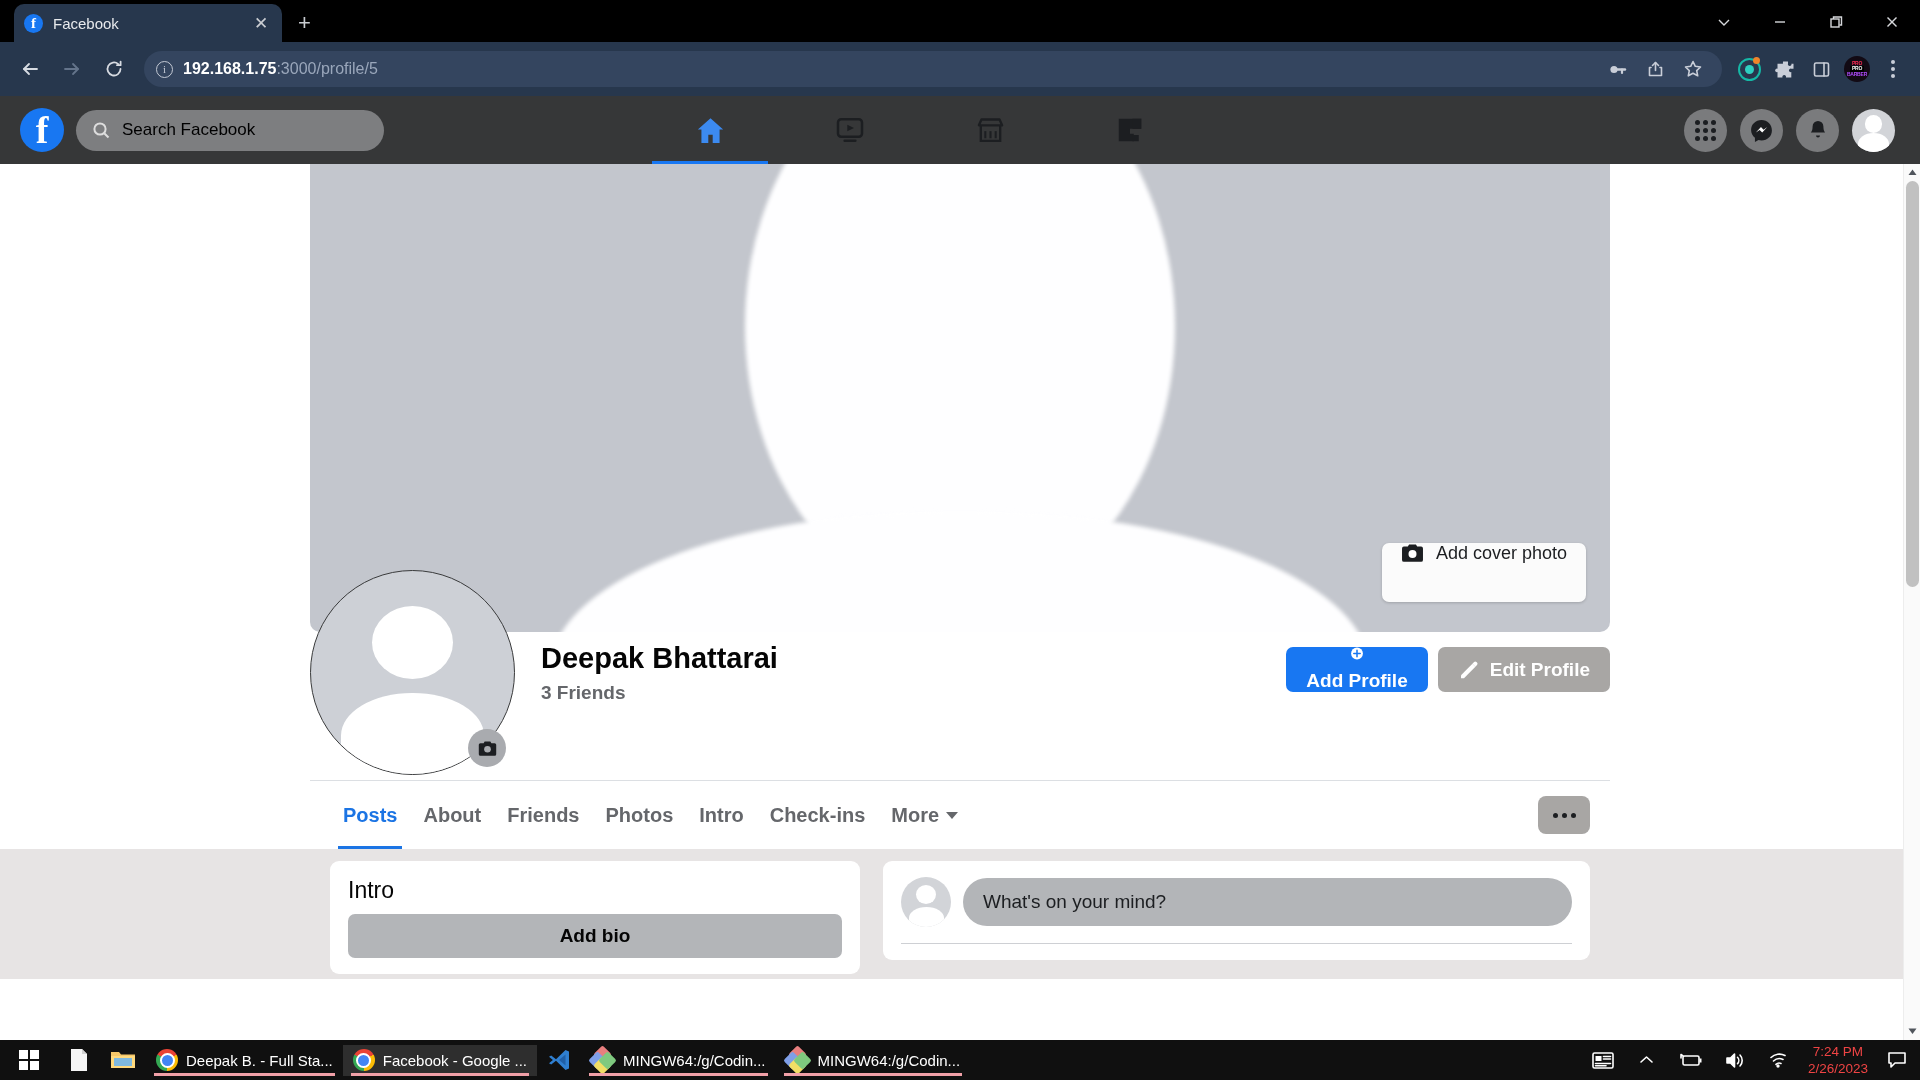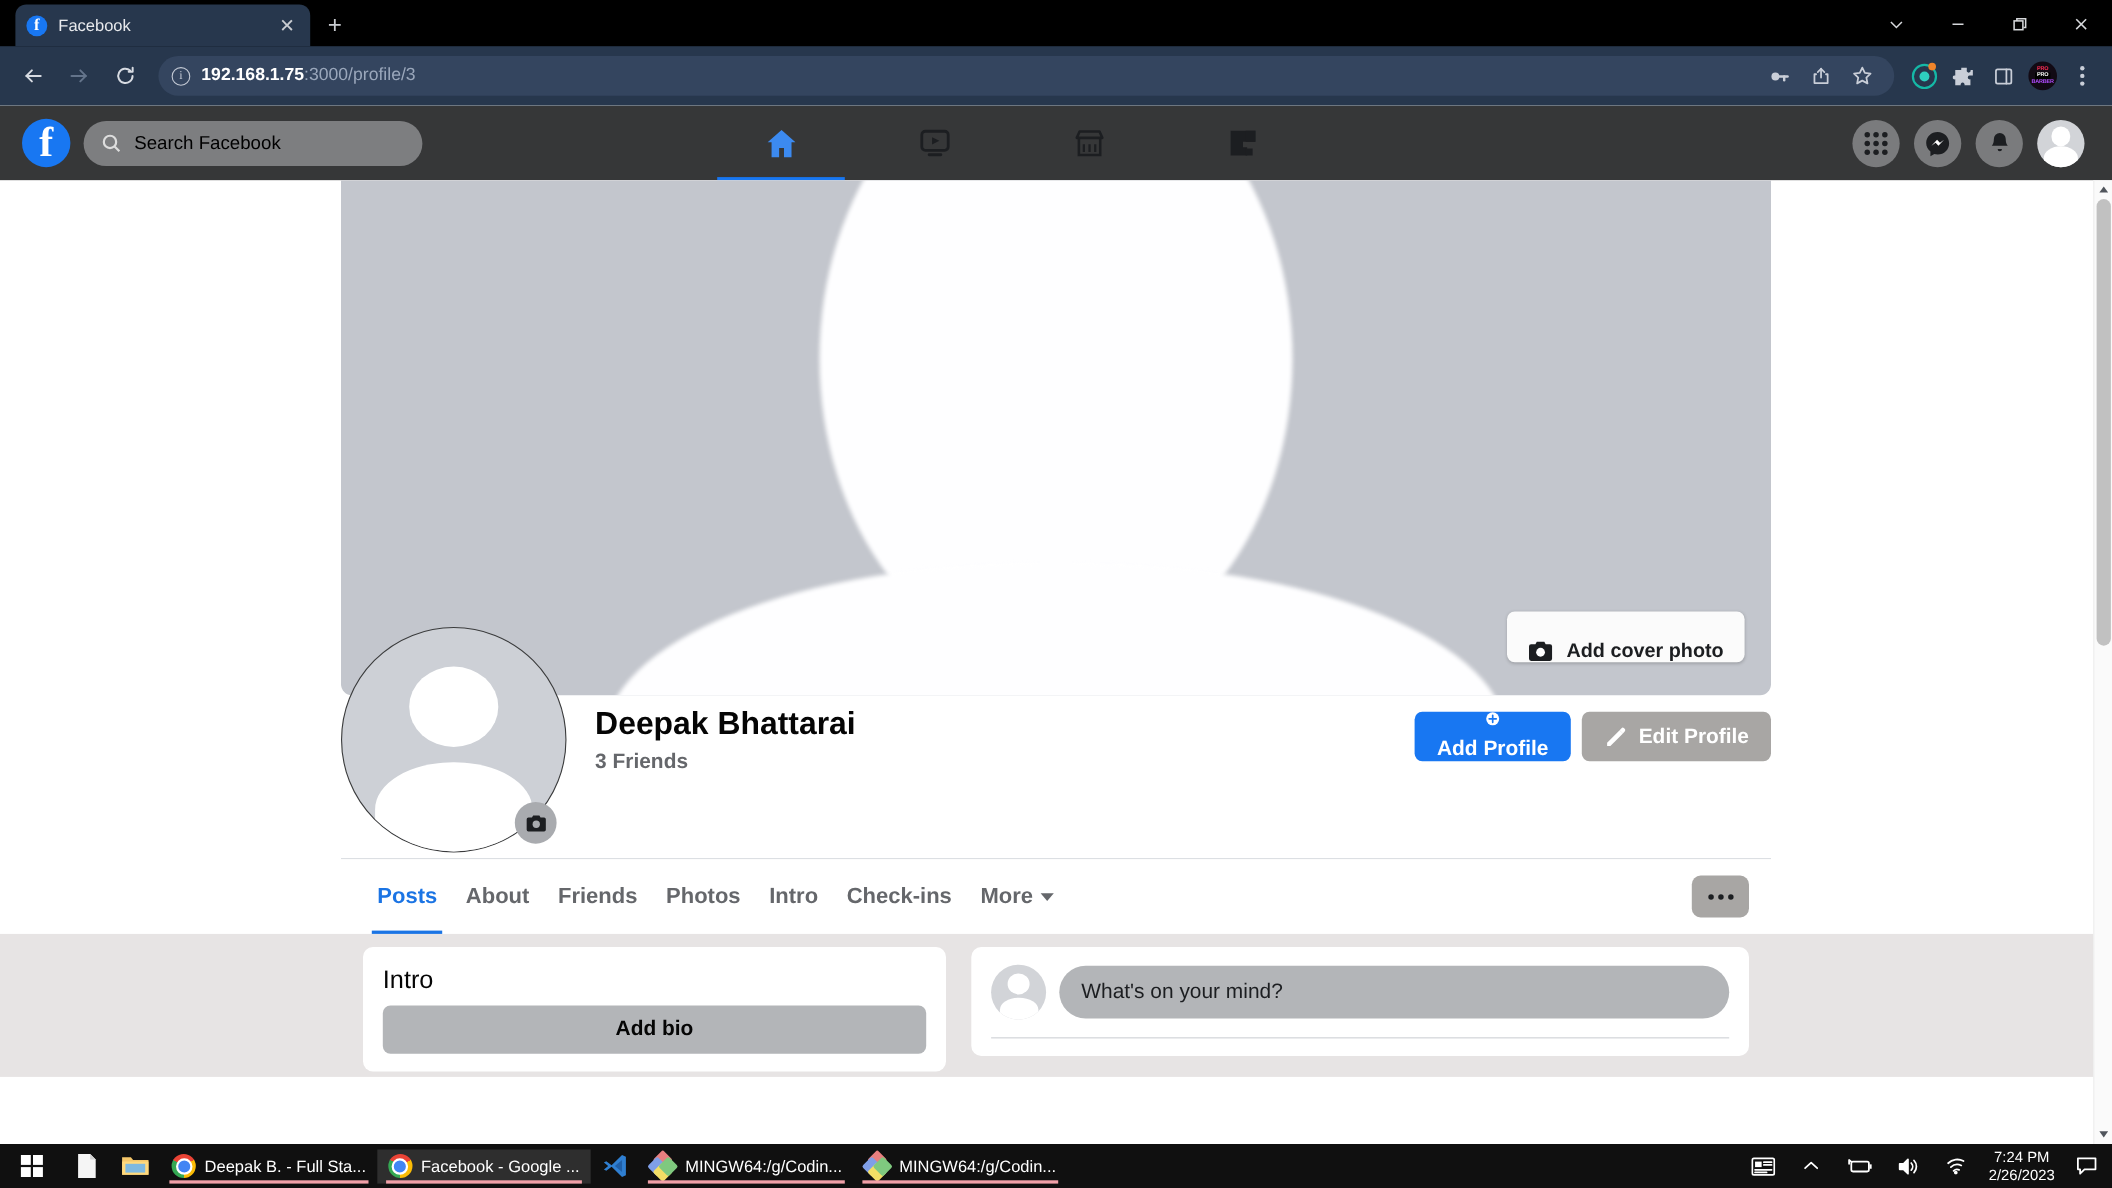--- a/index.html
+++ b/index.html
@@ -107,25 +107,24 @@
     height: 468px; background: #c3c6cd; border-radius: 0 0 10px 10px;
     position: relative; overflow: hidden;
   }
   .cover .big-head { position: absolute; left: 50%; transform: translateX(-50%);
     top: -118px; width: 430px; height: 560px; background: #fefeff; border-radius: 50%;
     filter: blur(2px); }
   .cover .big-body { position: absolute; left: 50%; transform: translateX(-50%);
     bottom: -210px; width: 820px; height: 330px; background: #fefeff;
     border-radius: 48% 48% 0 0; filter: blur(2px); }
   .add-cover-btn {
-    position: absolute; right: 24px; bottom: 30px; height: 46px;
-    background: #fbfbfb; border-radius: 7px; display: flex; align-items: flex-end;
+    position: absolute; right: 24px; bottom: 30px; height: 59px;
+    background: #fbfbfb; border-radius: 7px; display: flex; align-items: flex-start;
     gap: 12px; padding: 0 19px; cursor: pointer;
     box-shadow: 0 1px 3px rgba(0,0,0,.18);
-    font-weight: bold;
   }
   .add-cover-btn span { font-size: 18px; color: #1c1e21; }
 
   
   .profile-row { width: 1300px; margin: 0 auto; position: relative; height: 148px; }
   .pfp {
     position: absolute; left: 0; top: -62px; width: 205px; height: 205px;
     border-radius: 50%; background: #cdd0d6; border: 1px solid #3a3b3c; overflow: hidden;
   }
   .pfp .head { position: absolute; width: 40%; height: 36%; background: #fff; border-radius: 50%;
@@ -198,21 +197,21 @@
     cursor: pointer; position: relative; }
   .tb-item.win { width: 58px; justify-content: center; }
   .tb-item.active { background: #2e2e2e; }
   .tb-item.active::after, .tb-item.running::after {
     content:""; position: absolute; left: 8px; right: 8px; bottom: 0; height: 3px; background: #f1a0a8; }
   .tb-label { color: #fff; font-size: 15px; white-space: nowrap; }
   .winlogo { display: grid; grid-template-columns: 9px 9px; grid-template-rows: 9px 9px; gap: 2.5px; }
   .winlogo i { background: #fff; display: block; }
   .tray { margin-left: auto; display: flex; align-items: center; gap: 14px; padding-right: 8px; }
   .tray svg { stroke: #fff; fill: none; stroke-width: 1.6; stroke-linecap: round; stroke-linejoin: round; }
-  .clock { color: #ffffff; font-size: 13.5px; line-height: 17px; text-align: center; cursor: pointer; }
+  .clock { color: #ef4444; font-size: 13.5px; line-height: 17px; text-align: center; cursor: pointer; }
   .tray-end { width: 30px; display: flex; align-items: center; justify-content: center; cursor: pointer; }
   .chrome-ico { width: 22px; height: 22px; border-radius: 50%; position: relative; overflow: hidden;
     background: conic-gradient(from -60deg, #ea4335 0deg 120deg, #fbbc05 120deg 240deg, #34a853 240deg 360deg); flex: none; }
   .chrome-ico::after { content:""; position: absolute; left: 25%; top: 25%; width: 50%; height: 50%;
     background: #4285f4; border-radius: 50%; border: 2px solid #fff; box-sizing: content-box;
     margin: -2px 0 0 -2px; }
   .gitbash { width: 24px; height: 22px; position: relative; flex: none; }
   .gitbash i { position: absolute; width: 13px; height: 13px; transform: rotate(45deg); border-radius: 2px; }
   .gb1 { background: #e87f7f; left: 5px; top: -1px; }
   .gb2 { background: #7f9fe8; left: 0px; top: 5px; }
@@ -272,21 +271,21 @@
     </div>
     <div class="navbtn">
       <svg width="20" height="20" viewBox="0 0 20 20">
           <path d="M16.5 10a6.5 6.5 0 1 1-2.2-4.9"></path>
           <polyline points="16.6,2.6 16.6,6.2 13,6.2"></polyline>
         </svg>
     </div>
 
     <div class="omnibox">
       <span class="info-ico">i</span>
-      <span class="url"><b>192.168.1.75</b><span class="dim">:3000/profile/3</span></span>
+      <span class="url"><b>192.168.1.75</b><span class="dim">:3000/profile/5</span></span>
       <span class="omni-right">
         <span class="tb-ico">
           <svg width="19" height="19" viewBox="0 0 19 19">
               <circle cx="6" cy="9.5" r="3.6" fill="#c9ced8" stroke="none"></circle>
               <line x1="9" y1="9.5" x2="17" y2="9.5" stroke-width="2.4"></line>
               <line x1="14" y1="9.5" x2="14" y2="13" stroke-width="2.2"></line>
             </svg>
         </span>
         <span class="tb-ico">
           <svg width="19" height="19" viewBox="0 0 19 19">

